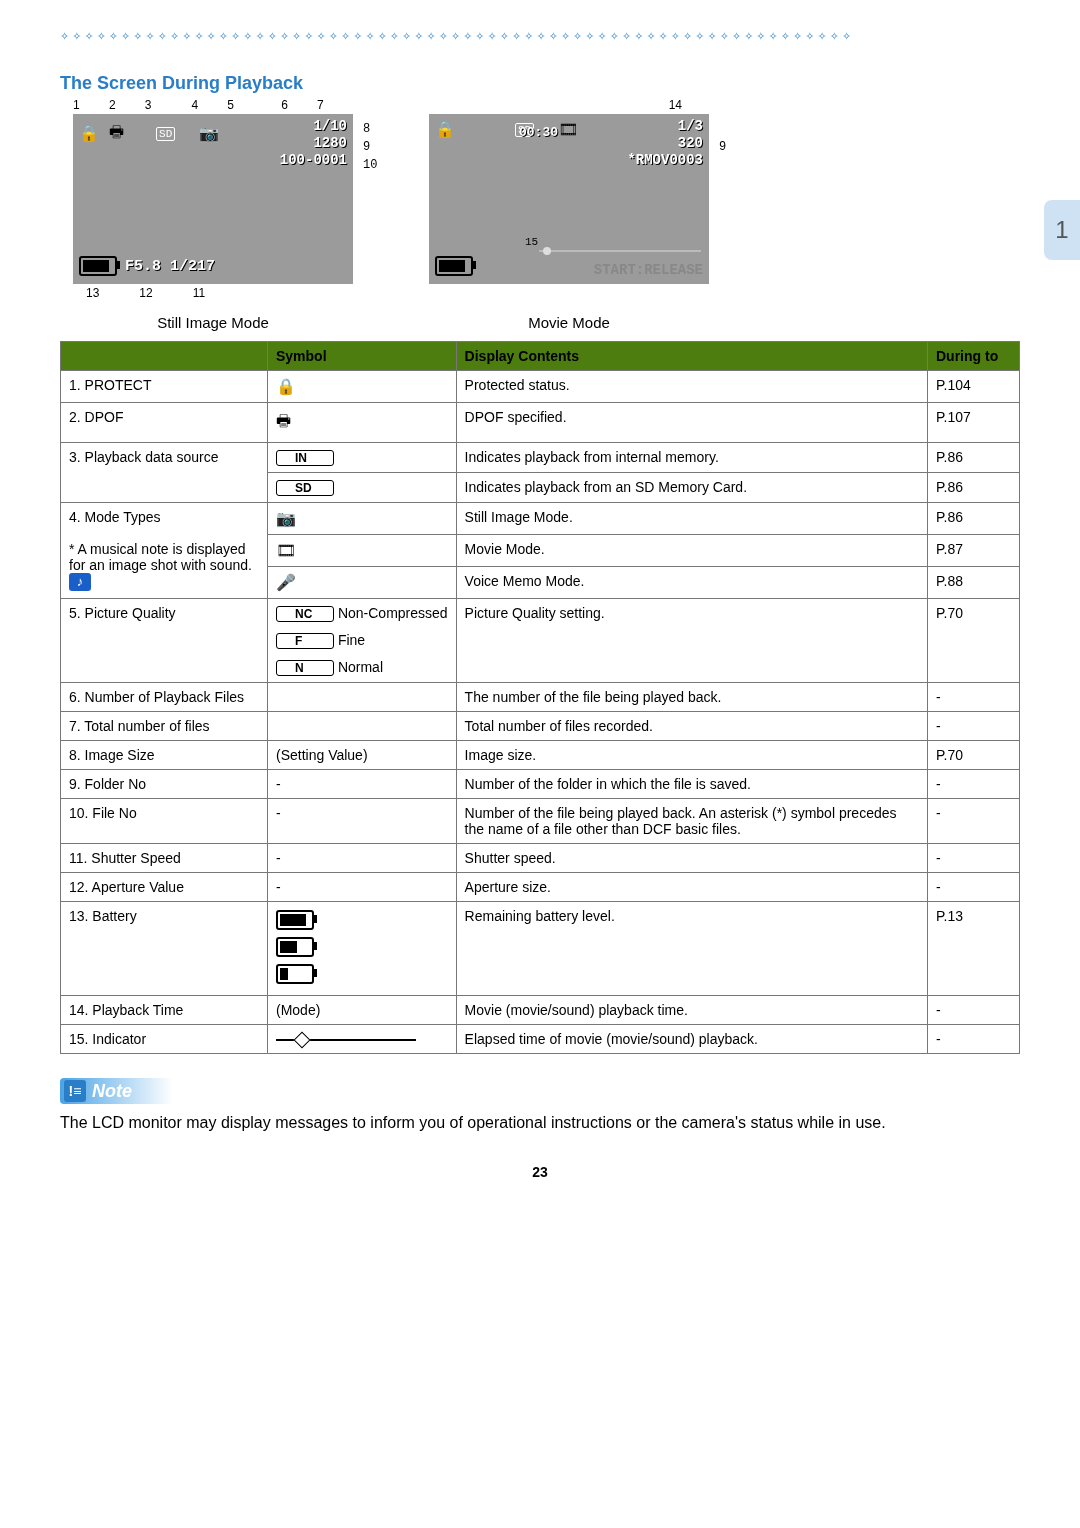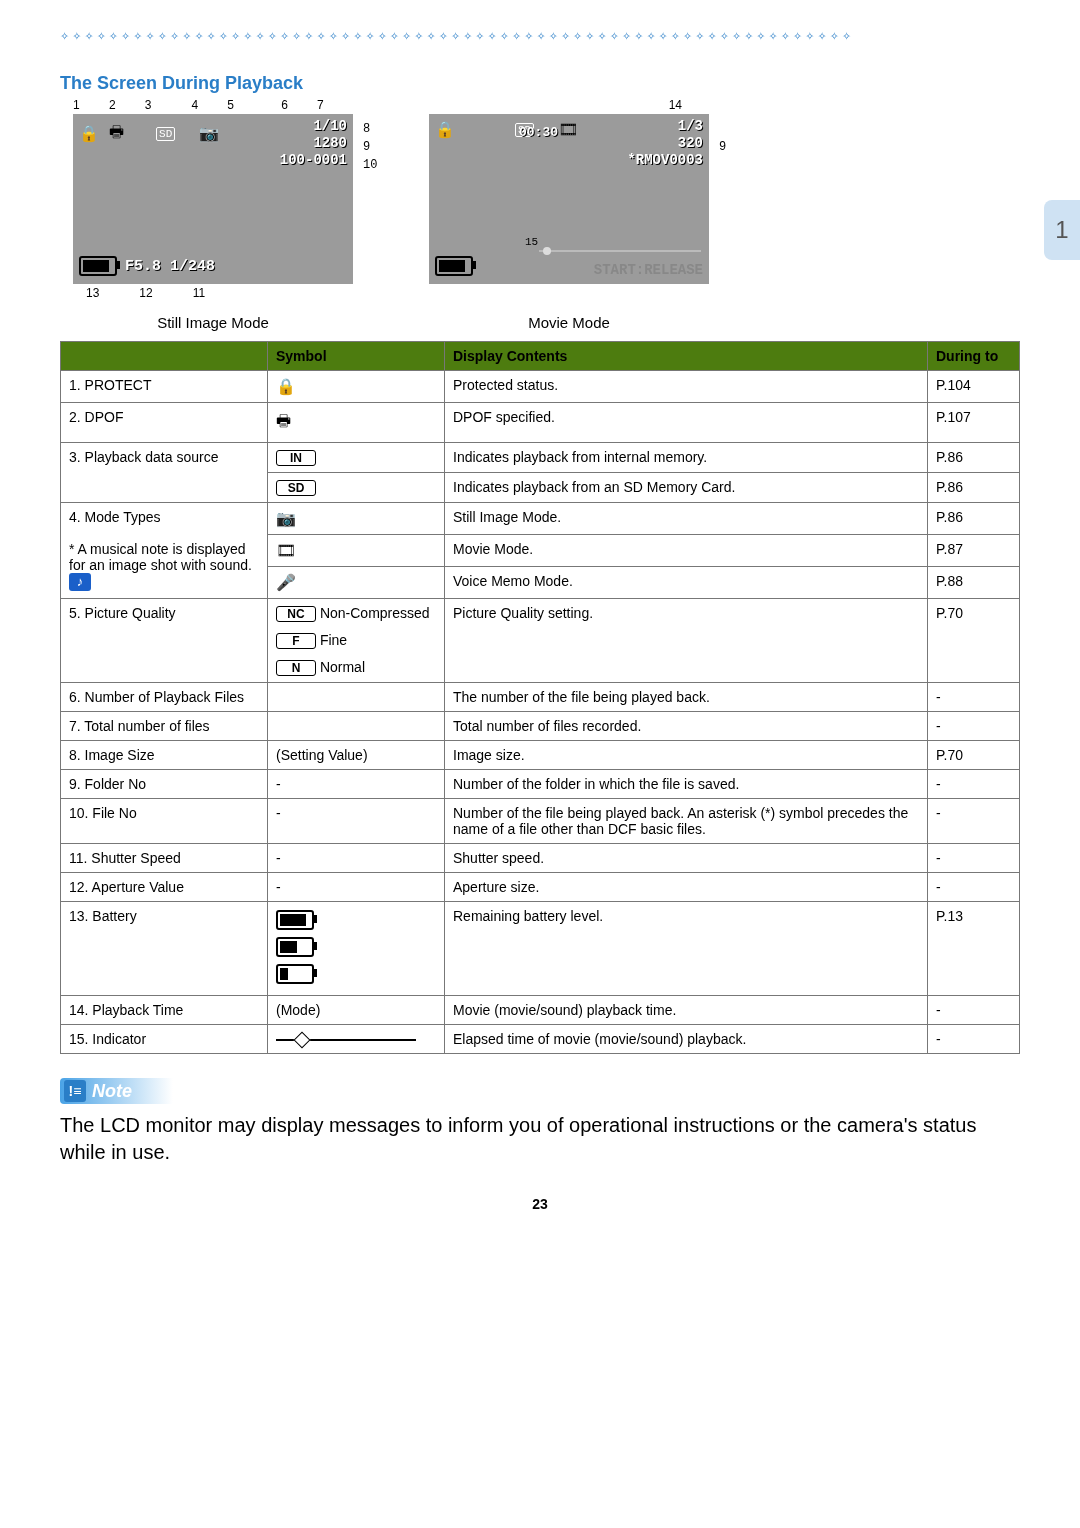--- a/index.html
+++ b/index.html
@@ -154,24 +154,24 @@
     vertical-align: top;
     text-align: left;
   }
   table.legend th {
     background: #4d7c0f;
     font-weight: bold;
   }
   .sym {
     display: inline-block;
     min-width: 20px;
-    text-align: center;
+    text-align: left;
     border: 1px solid #000;
     border-radius: 3px;
-    padding: 0 9px;
+    padding: 0 18px;
     font-size: 12px;
     font-weight: bold;
     background: #fff;
   }
   .sym-plain { border: none; font-size: 16px; }
   .music-badge {
     display:inline-block; width:22px; height:18px; background:#1a5fc9;
     color:#fff; border-radius:3px; text-align:center; font-weight:bold;
     font-size:13px; line-height:18px; vertical-align: middle;
   }
@@ -194,21 +194,21 @@
     padding: 2px 4px;
     width: fit-content;
     min-width: 180px;
   }
   .note-icon {
     width:22px;height:22px;background:#2a7ec7;border-radius:3px;
     display:flex;align-items:center;justify-content:center;
     color:#fff;font-weight:bold;font-size:14px;
   }
   .note-title { color:#fff; font-weight:bold; font-style:italic; font-size:18px;}
-  .note-text { font-size: 20px; margin-top: 8px; line-height:1.35; }
+  .note-text { font-size: 16px; margin-top: 8px; line-height:1.35; }
   .page-num { text-align:center; font-size:14px; margin-top: 30px; font-weight: bold;}
   .nowrap { white-space: nowrap; }
 </style>
 </head>
 <body>
 
 <div class="page">
   <div class="diamond-row">✧✧✧✧✧✧✧✧✧✧✧✧✧✧✧✧✧✧✧✧✧✧✧✧✧✧✧✧✧✧✧✧✧✧✧✧✧✧✧✧✧✧✧✧✧✧✧✧✧✧✧✧✧✧✧✧✧✧✧✧✧✧✧✧✧</div>
   <div class="section-tab">1</div>
 
@@ -237,21 +237,21 @@
         </div>
         <div class="top-right">
           <div>1/10</div>
           <div>1280</div>
           <div>100-0001</div>
         </div>
         <div class="bottom-left">
           <span class="batt">
               <span class="fill f3"></span>
             </span>
-          <span>F5.8 1/248</span>
+          <span>F5.8 1/217</span>
         </div>
         <span class="tick-right" style="top:8px">8</span>
         <span class="tick-right" style="top:26px">9</span>
         <span class="tick-right" style="top:44px">10</span>
       </div>
       <div class="callouts-bottom">
         <span>13</span>
         <span>12</span>
         <span>11</span>
       </div>

